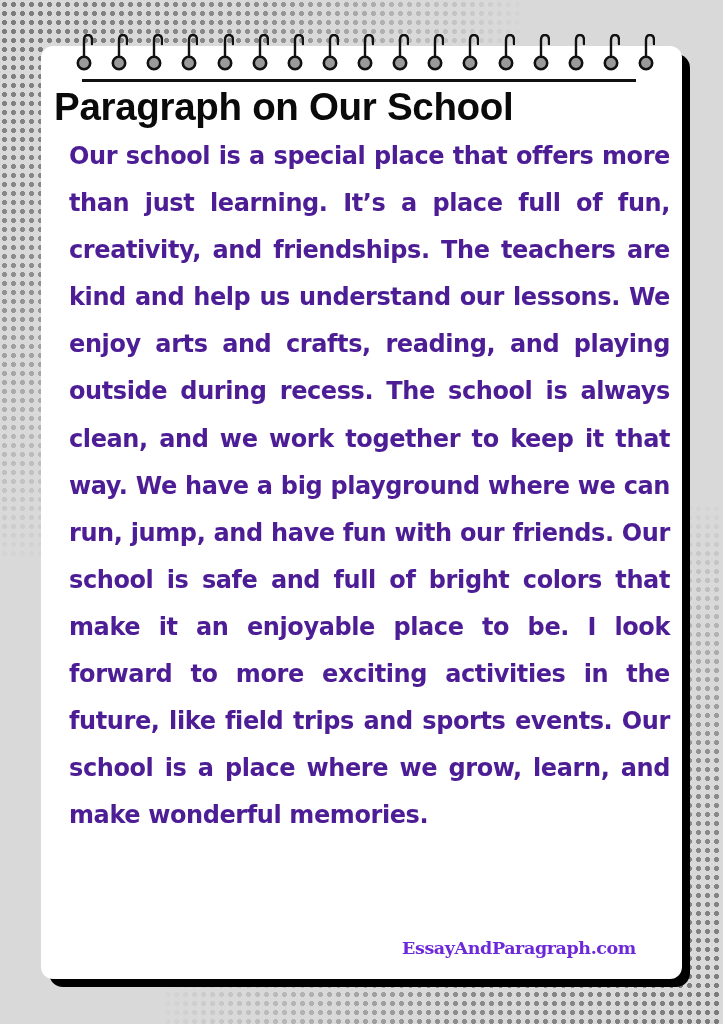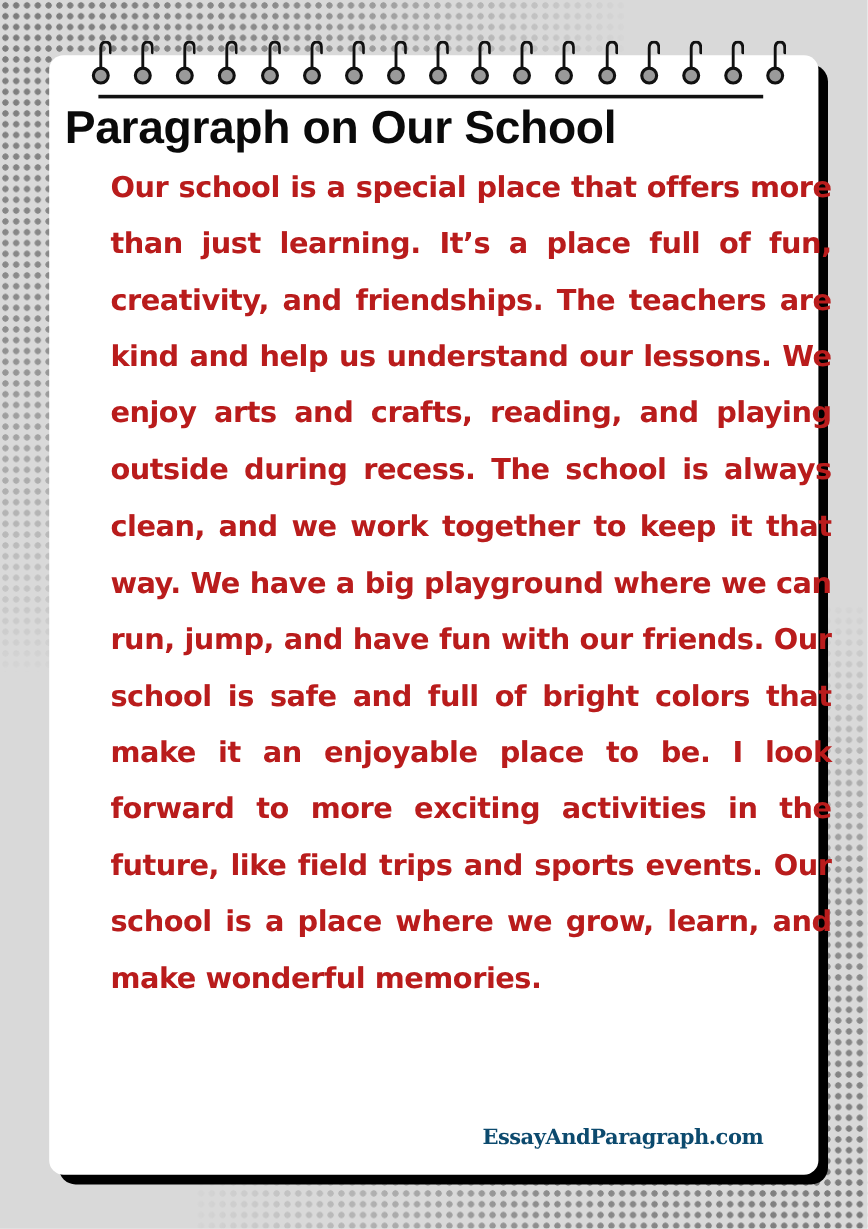--- a/index.html
+++ b/index.html
@@ -41,27 +41,27 @@
     }
     .title {
       position:absolute; left:54px; top:83px; width:600px;
       font-family:"Liberation Sans", sans-serif; font-weight:bold;
       font-size:38.5px; letter-spacing:-0.3px; color:#0a0a0a; line-height:48px;
       white-space:nowrap;
     }
     .body-text {
       position:absolute; left:69px; top:133px; width:601px;
       font-family:"DejaVu Sans", sans-serif; font-weight:bold;
-      font-size:24px; line-height:47.1px; color:#b91c1c;
-      text-align:justify; letter-spacing:-0.4px; word-spacing:0px;margin-left:23px;
+      font-size:24px; line-height:47.1px; color:#4c1d95;
+      text-align:justify; letter-spacing:-0.4px; word-spacing:0px;
     }
     .footer {
       position:absolute; left:402px; top:938px; width:262px; text-align:left;
       font-family:"DejaVu Serif", serif; font-weight:bold;
-      font-size:17.5px; color:#0c4a6e; letter-spacing:-0.4px; white-space:nowrap;
+      font-size:17.5px; color:#6d28d9; letter-spacing:-0.4px; white-space:nowrap;
     }
   </style>
 </head>
 <body>
 
 <div class="halftone-tl"></div>
 <div class="halftone-br"></div>
 
 <div class="card-shadow"></div>
 <div class="card"></div>

